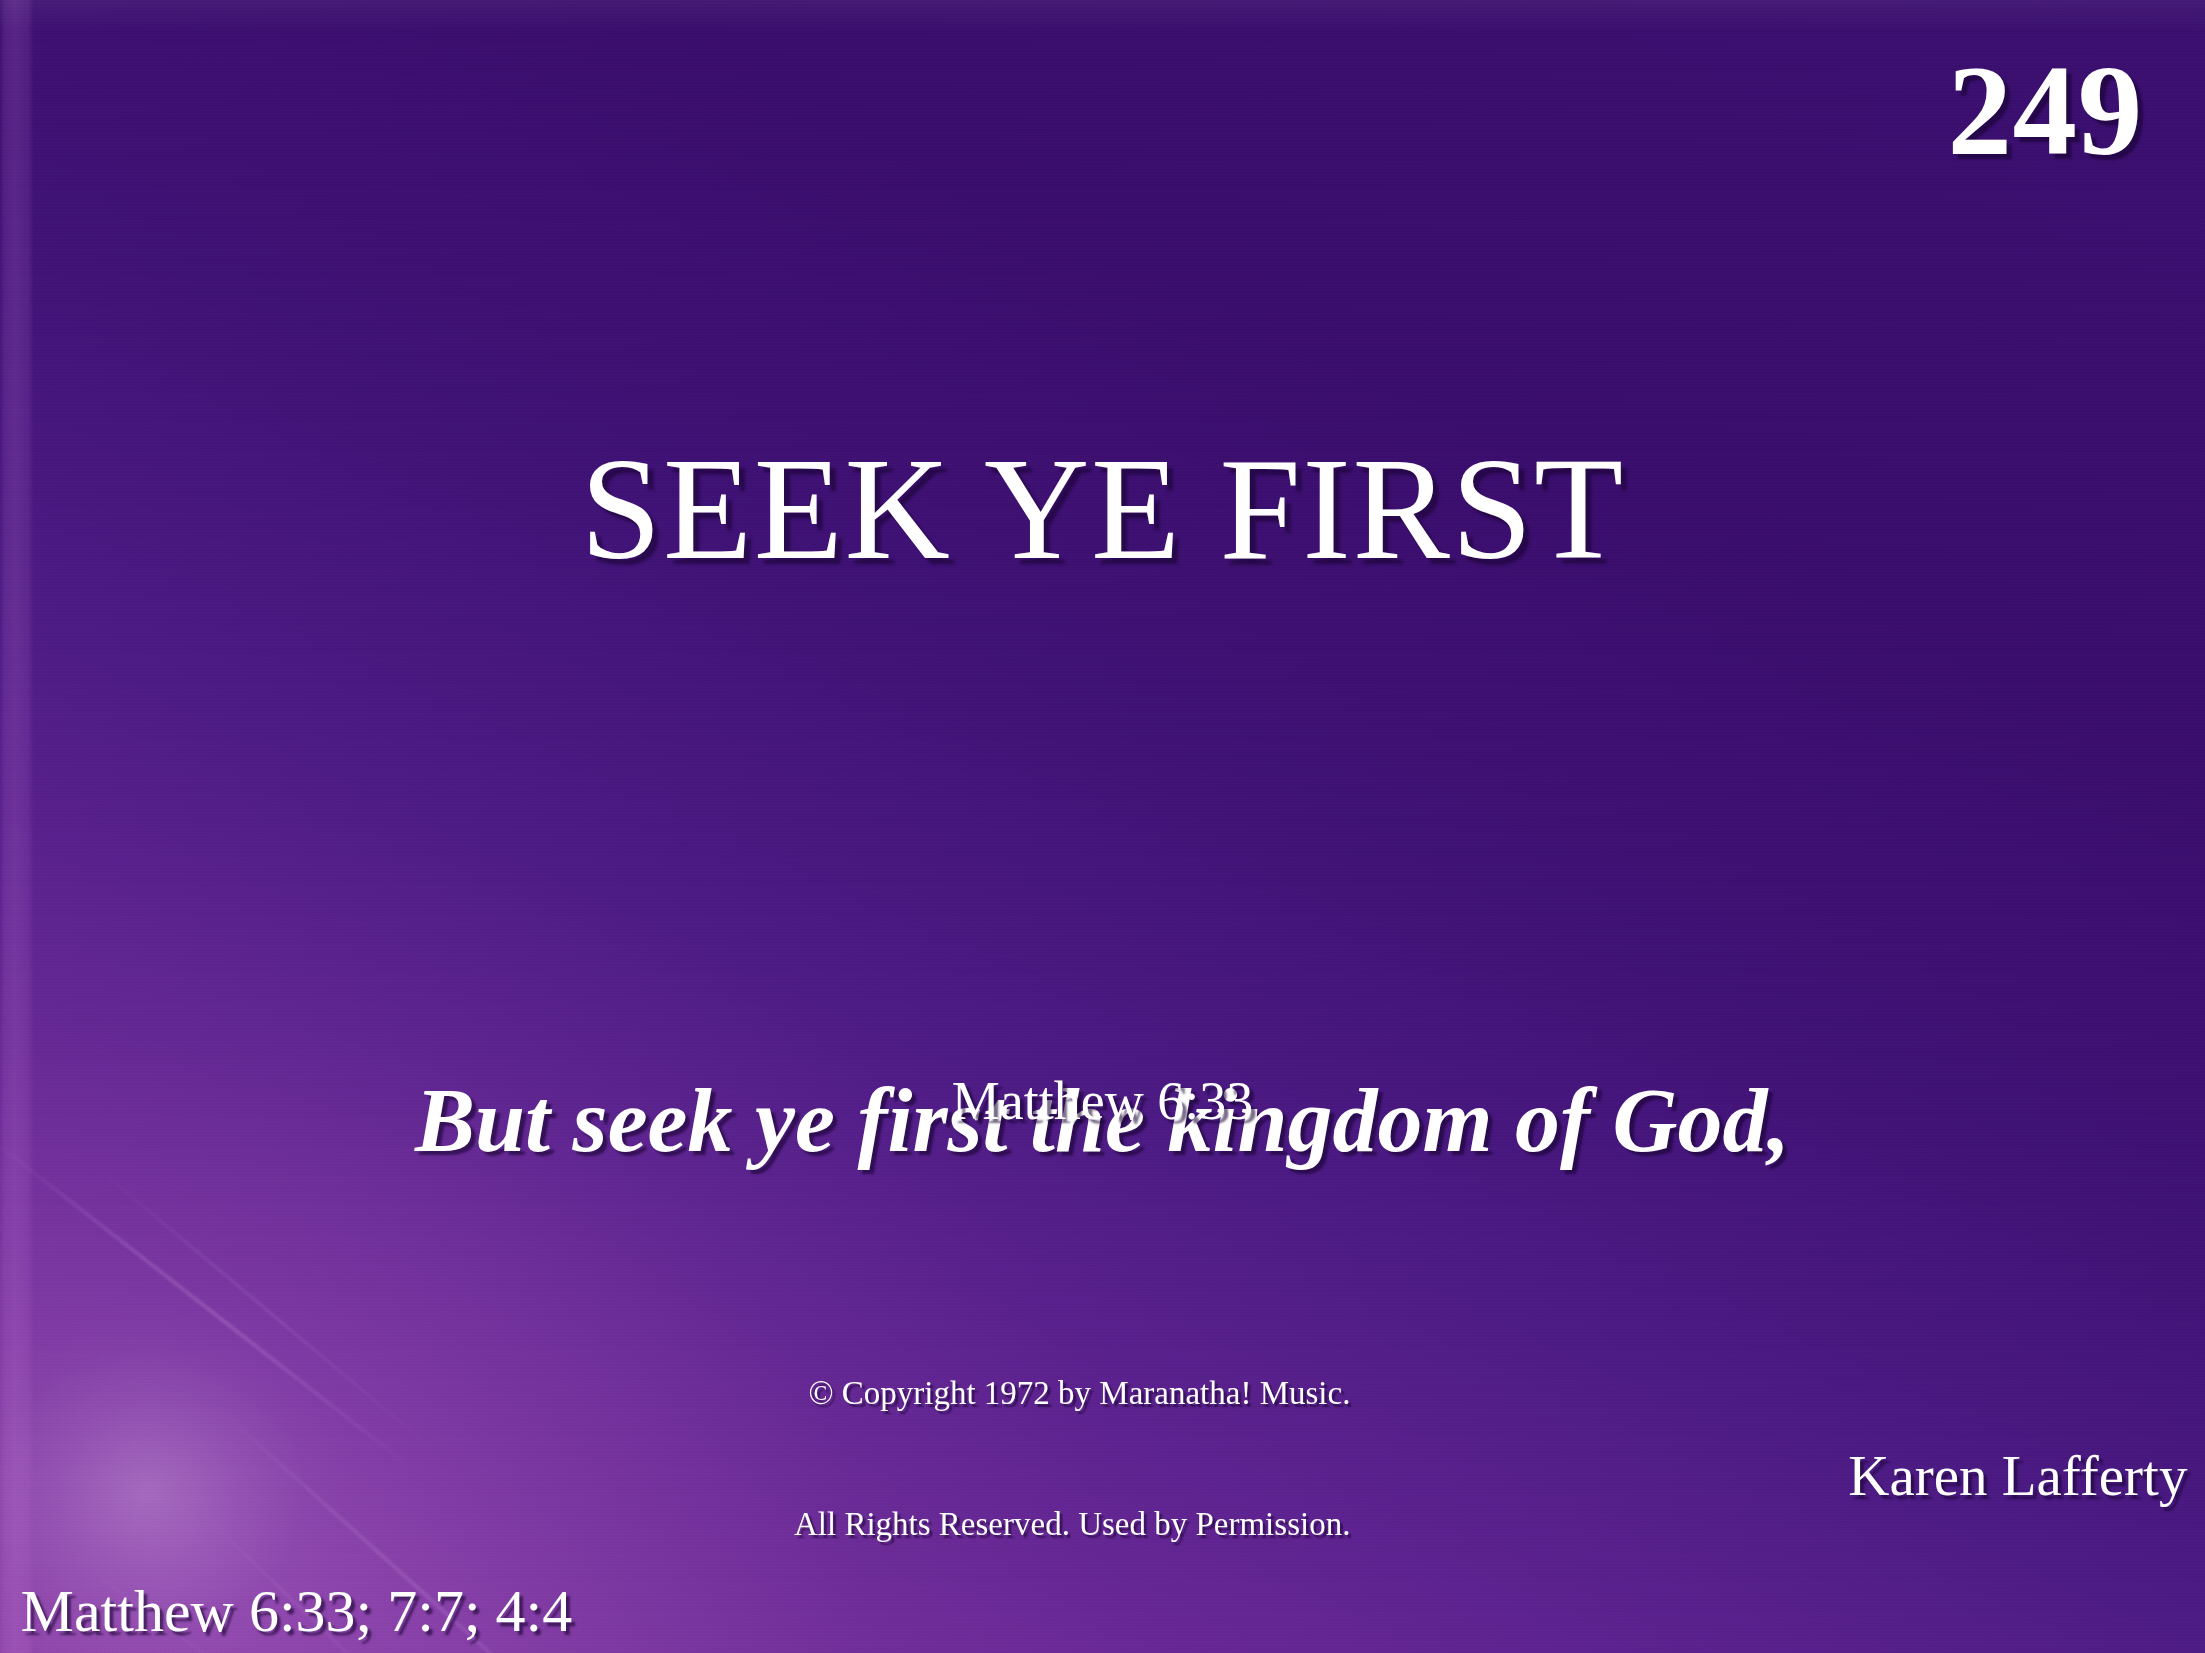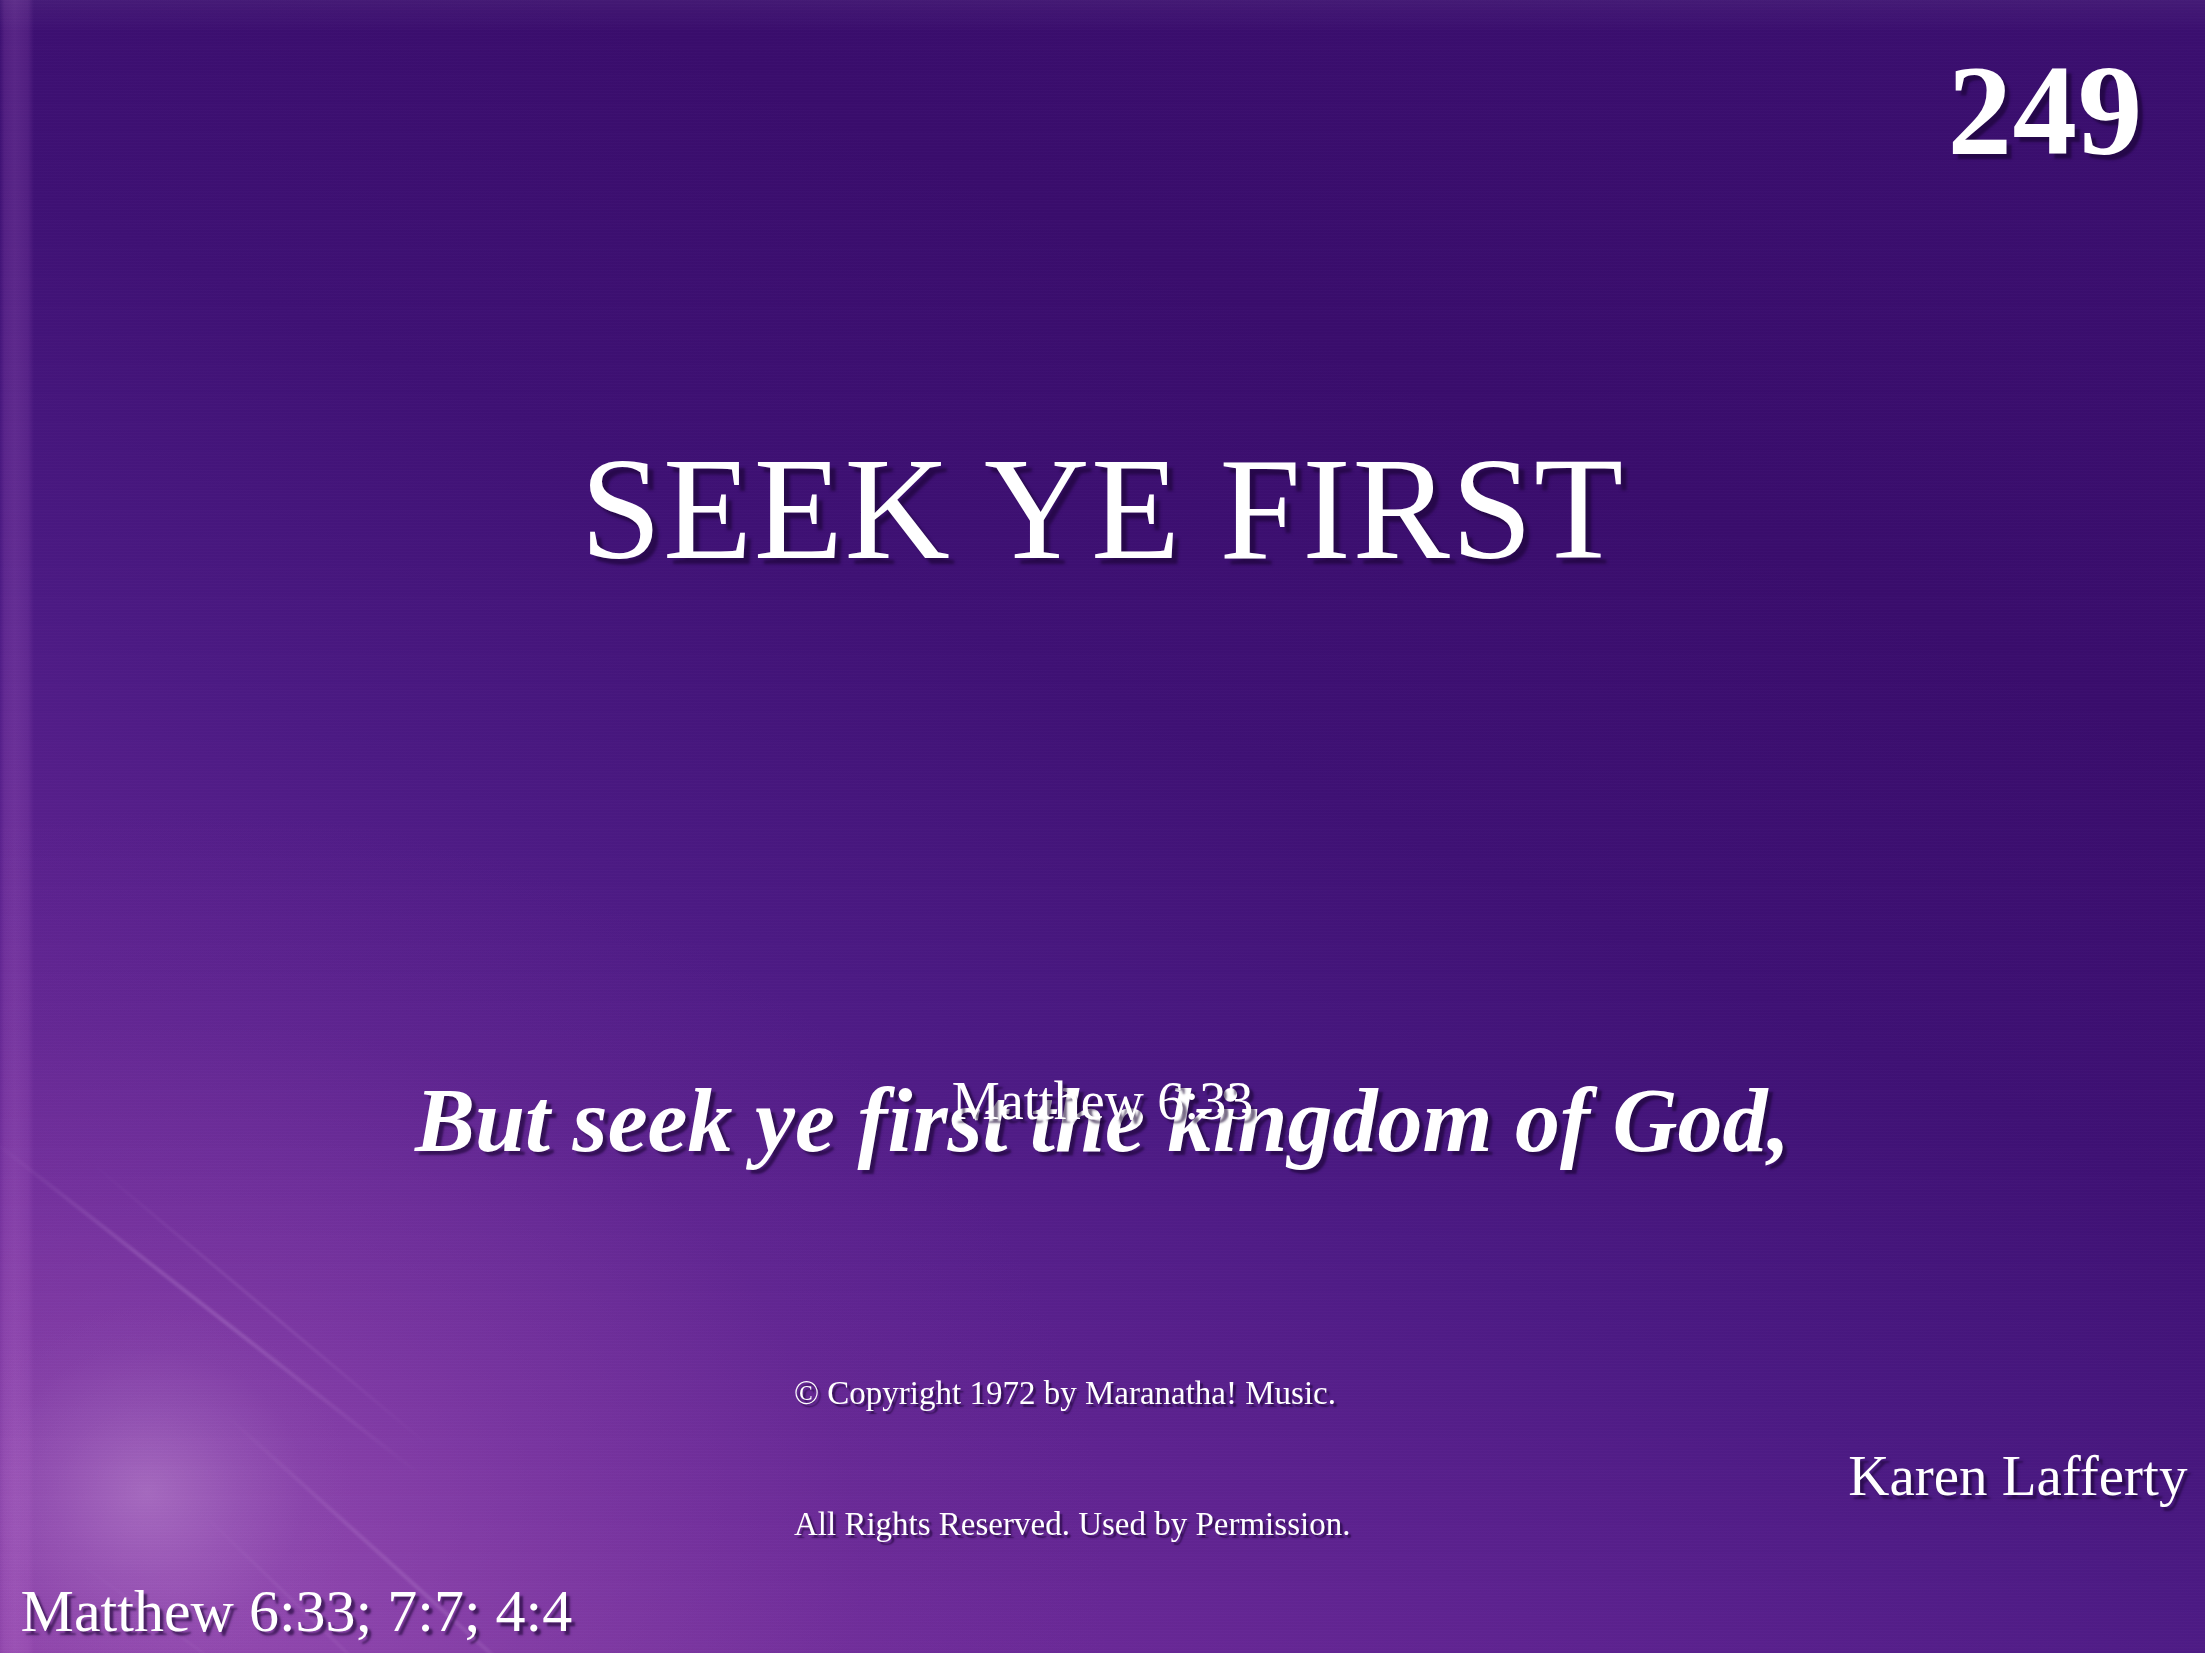--- a/index.html
+++ b/index.html
@@ -172,21 +172,21 @@
     bottom: 11.8px;
     font-size: 60px;
     text-shadow: 3.7px 3.7px 2.2px rgba(24, 4, 48, 0.60);
   }
 
   #footer-center {
     left: 794px;
     bottom: 20.6px;
     font-size: 33px;
     line-height: 1.32;
-    text-align: left;
+    text-align: right;
     text-shadow: 2.9px 2.9px 1.5px rgba(24, 4, 48, 0.58);
   }
   #footer-center .cline { display: block; }
 
   #footer-right {
     right: 17.6px;
     bottom: 10.3px;
     text-align: right;
     font-size: 57px;
     line-height: 1.18;

